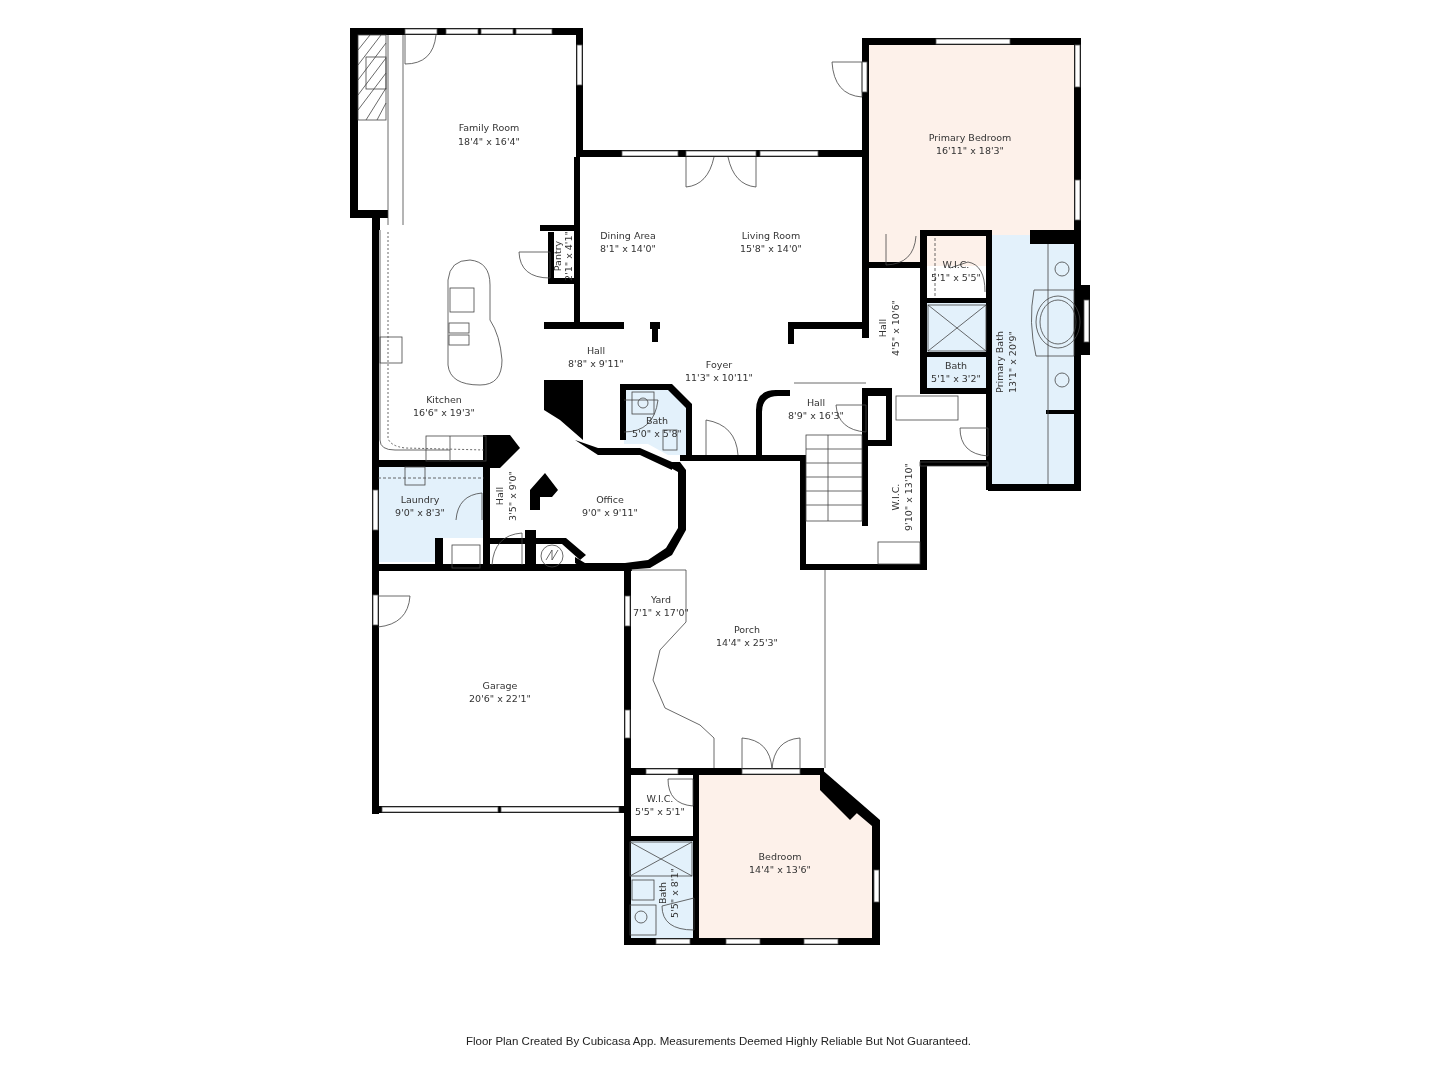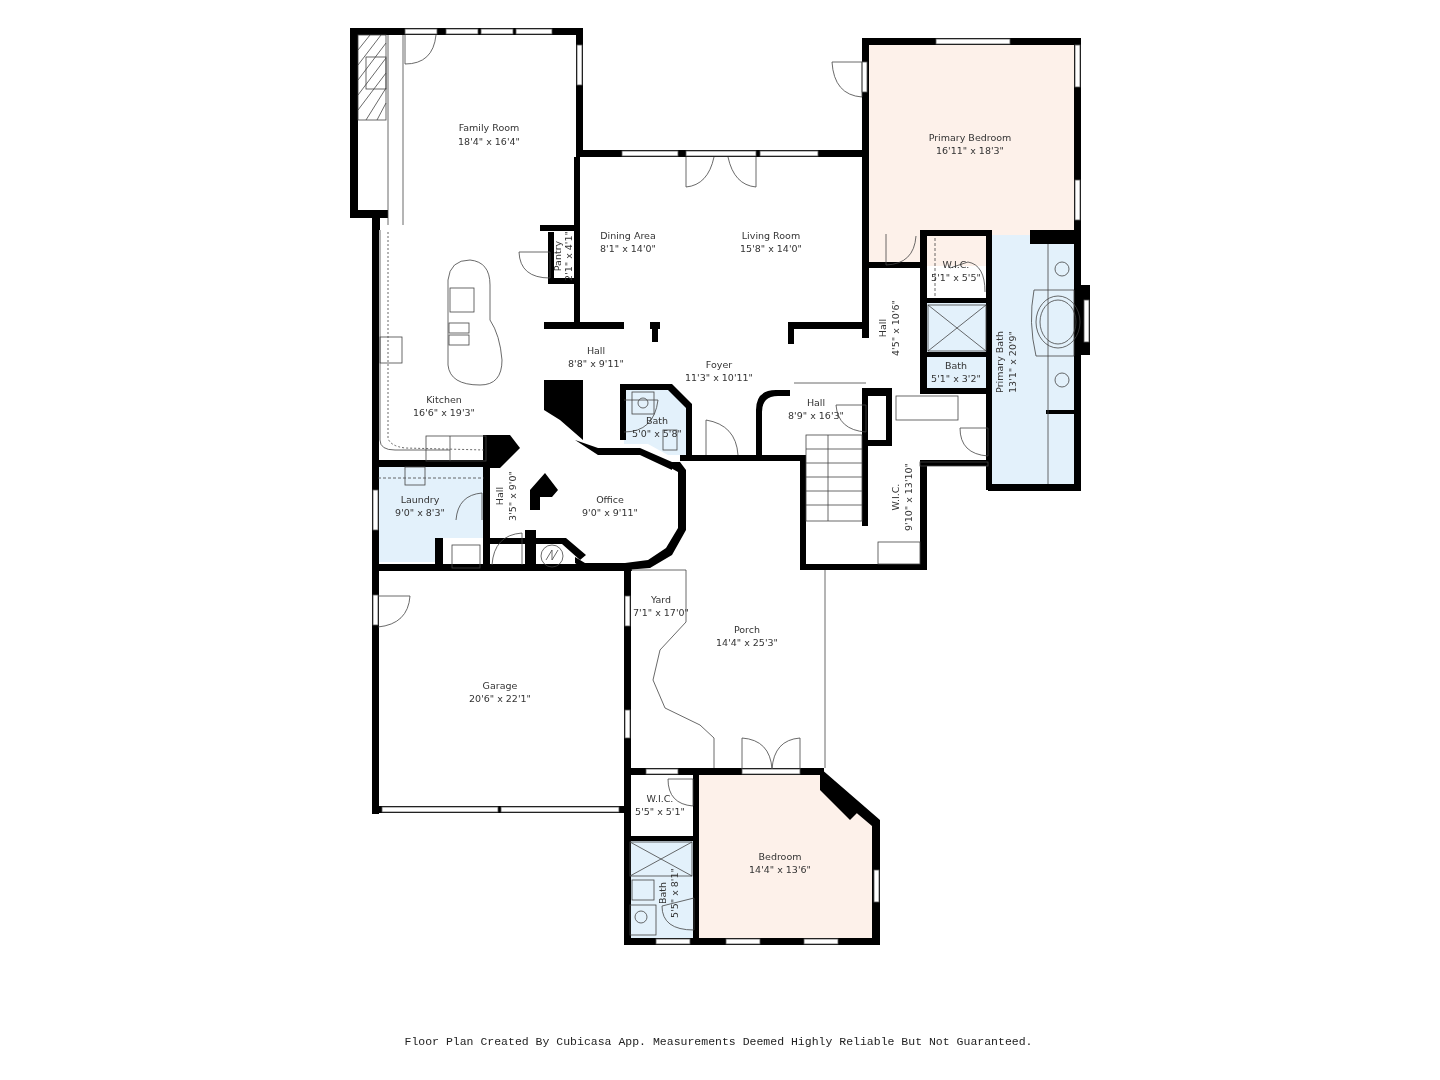--- a/index.html
+++ b/index.html
@@ -3,21 +3,21 @@
 <meta charset="utf-8">
 <style>
   html, body { margin: 0; padding: 0; background: #ffffff; }
   body { width: 1440px; height: 1080px; position: relative; overflow: hidden; font-family: "DejaVu Sans", sans-serif; }
   #plan { position: absolute; left: 0; top: 0; width: 1440px; height: 1080px; }
   .room-name { font-size: 9.5px; fill: #333; text-anchor: middle; font-family: "DejaVu Sans", sans-serif; }
   .room-dim { font-size: 9.5px; fill: #333; text-anchor: middle; font-family: "DejaVu Sans", sans-serif; }
   .wall { fill: #000; }
   .thin { stroke: #444; stroke-width: 0.8; fill: none; }
   .win { fill: #fff; stroke: #555; stroke-width: 0.8; }
-  .footer { position: absolute; left: 0; width: 1437px; top: 1035px; text-align: center; font-size: 11.5px; color: #222; font-family: Liberation Mono, monospace; }
+  .footer { position: absolute; left: 0; width: 1437px; top: 1035px; text-align: center; font-size: 11.5px; color: #222; font-family: Liberation Sans, sans-serif; }
 </style>
 </head>
 <body>
 
 <svg id="plan" viewBox="0 0 1440 1080" xmlns="http://www.w3.org/2000/svg">
 
   <g>
     <rect x="866" y="42" width="210" height="224" fill="#fdf1ea"></rect>
     <rect x="866" y="230" width="58" height="36" fill="#fdf1ea"></rect>
     <rect x="992" y="235" width="84" height="250" fill="#e3f1fb"></rect>

